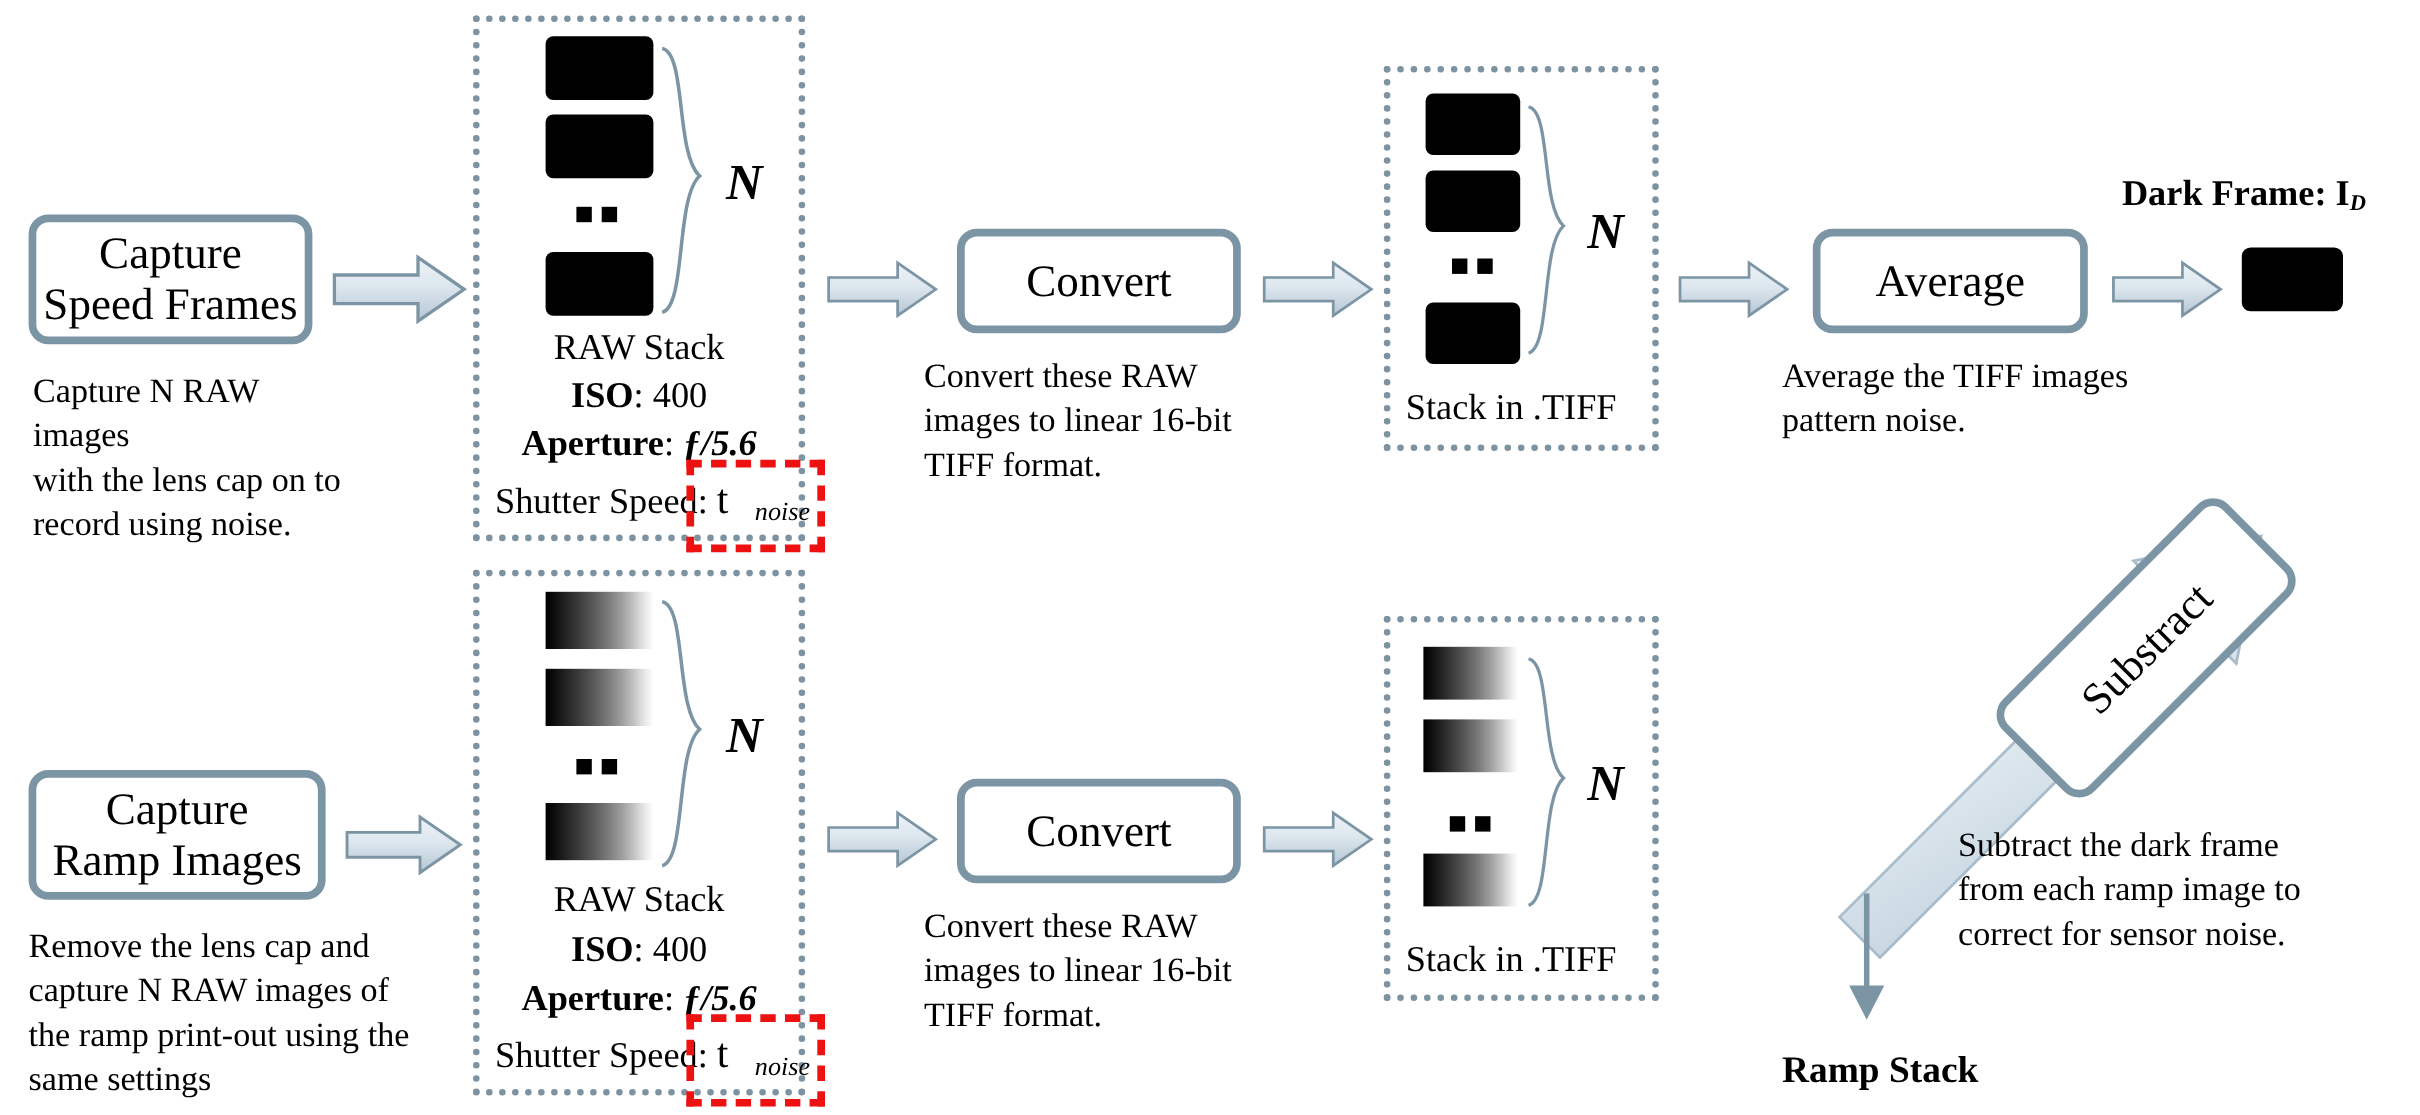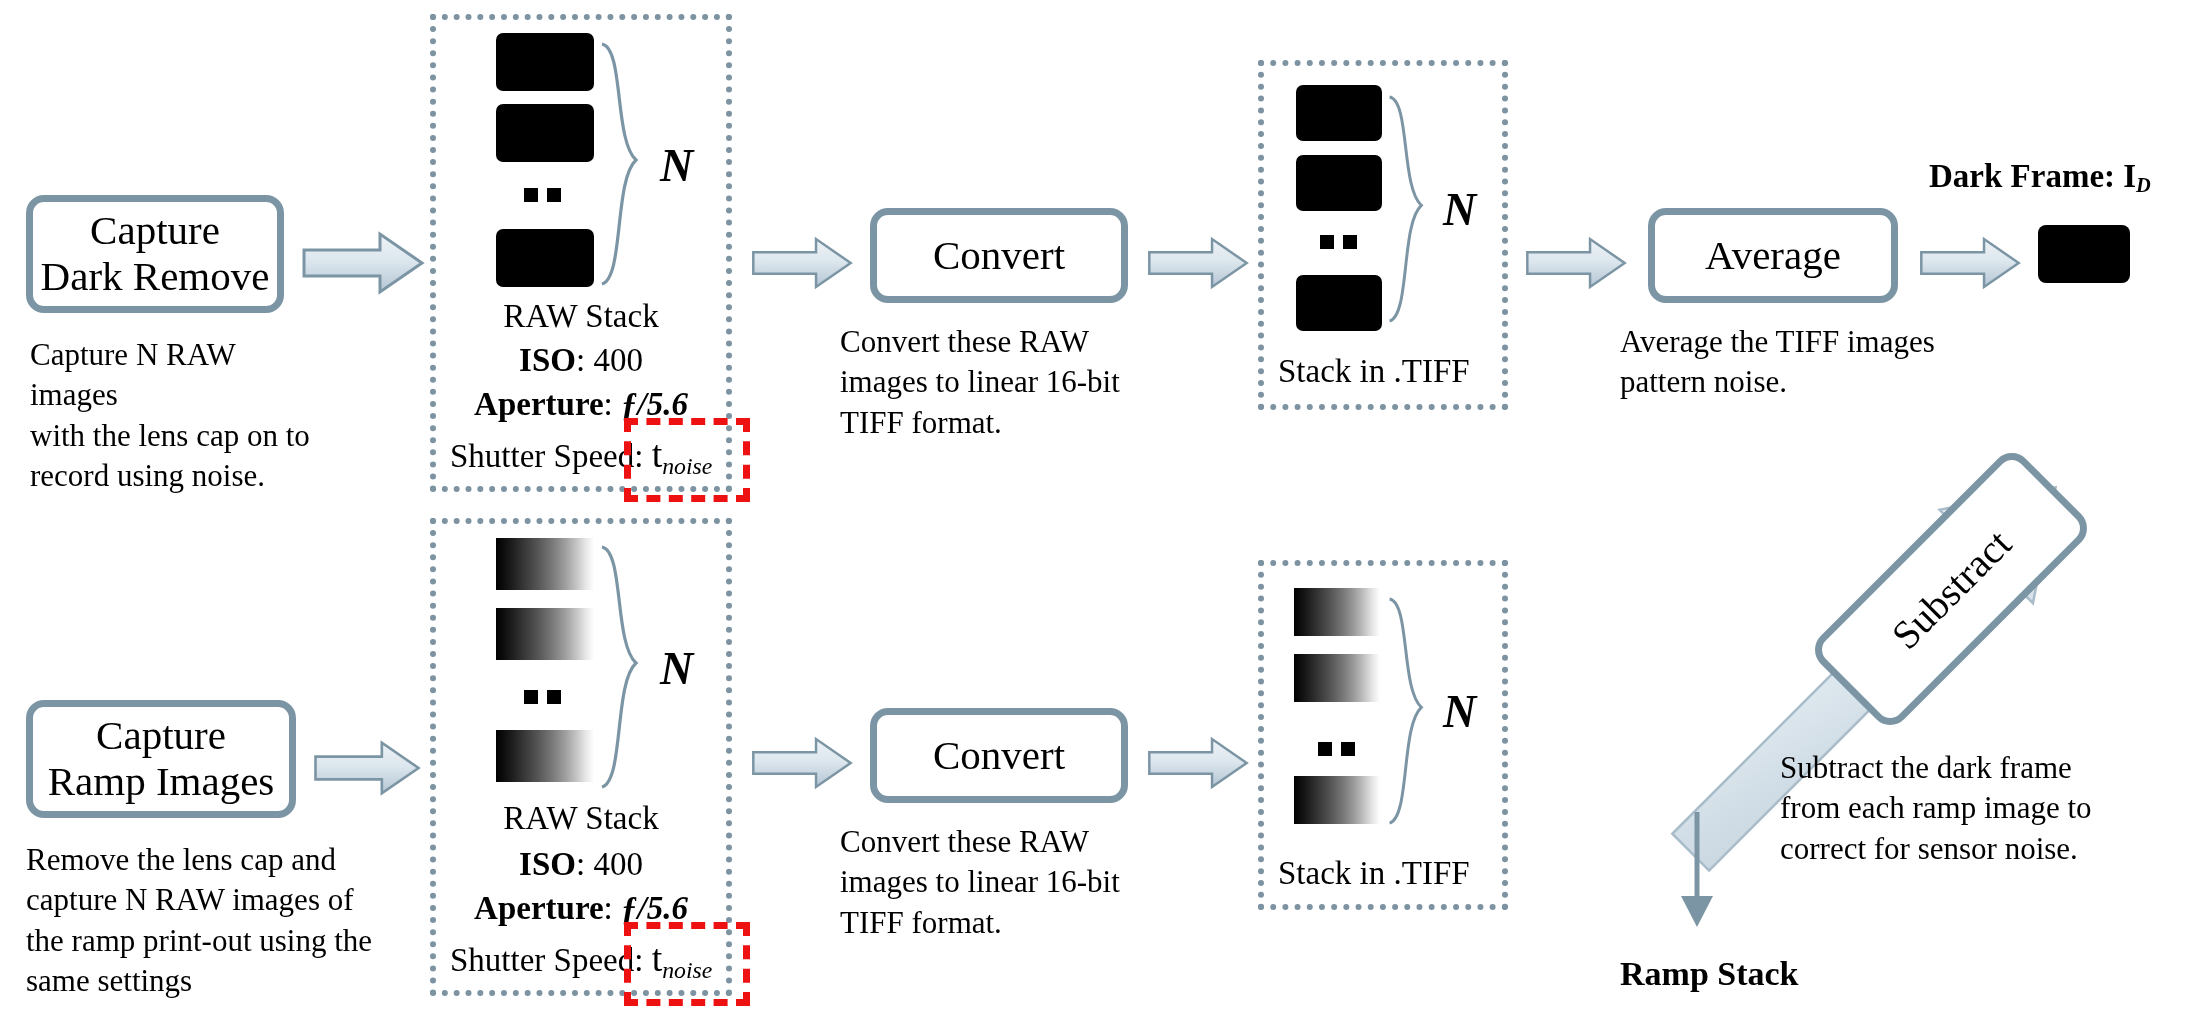--- a/index.html
+++ b/index.html
@@ -53,21 +53,21 @@
     box-sizing:border-box;
   }
 
   
   .brace{position:absolute;}
 
   
   .arrowimg{position:absolute;}
 
   .tnoise{font-size:38px;}
-  .sub{font-size:0.72em;vertical-align:-0.28em;font-style:italic;}
+  .sub{font-size:0.72em;vertical-align:-0.28em;font-style:italic;margin-left:24px;}
   .subn{font-size:0.62em;vertical-align:-0.25em;font-style:italic;}
 
   .title-dark{position:absolute;font-size:33px;font-weight:bold;white-space:nowrap;}
   .darkframe{position:absolute;background:#000;border-radius:8px;}
 
   
   .substract-box{
     position:absolute;
     width:290px;height:118px;
     border:7px solid #7c95a4;border-radius:20px;background:#fff;
@@ -77,21 +77,21 @@
     box-sizing:border-box;
   }
   .rampstack-lbl{position:absolute;font-size:34px;font-weight:bold;white-space:nowrap;}
 </style>
 </head>
 <body>
 
 <div class="procbox two-line" style="left:26px;top:195px;width:258px;height:118px;">
   <div>
     <div>Capture</div>
-    <div>Dark Remove</div>
+    <div>Speed Frames</div>
   </div>
 </div>
 
 <div class="capt" style="left:30px;top:335px;width:300px;">
   <div>Capture N RAW images</div>
   <div>with the lens cap on to</div>
   <div>record using noise.</div>
 </div>
 
 <svg class="arrowimg" style="left:300px;top:228px;" width="126" height="70" viewBox="0 0 126 70">

